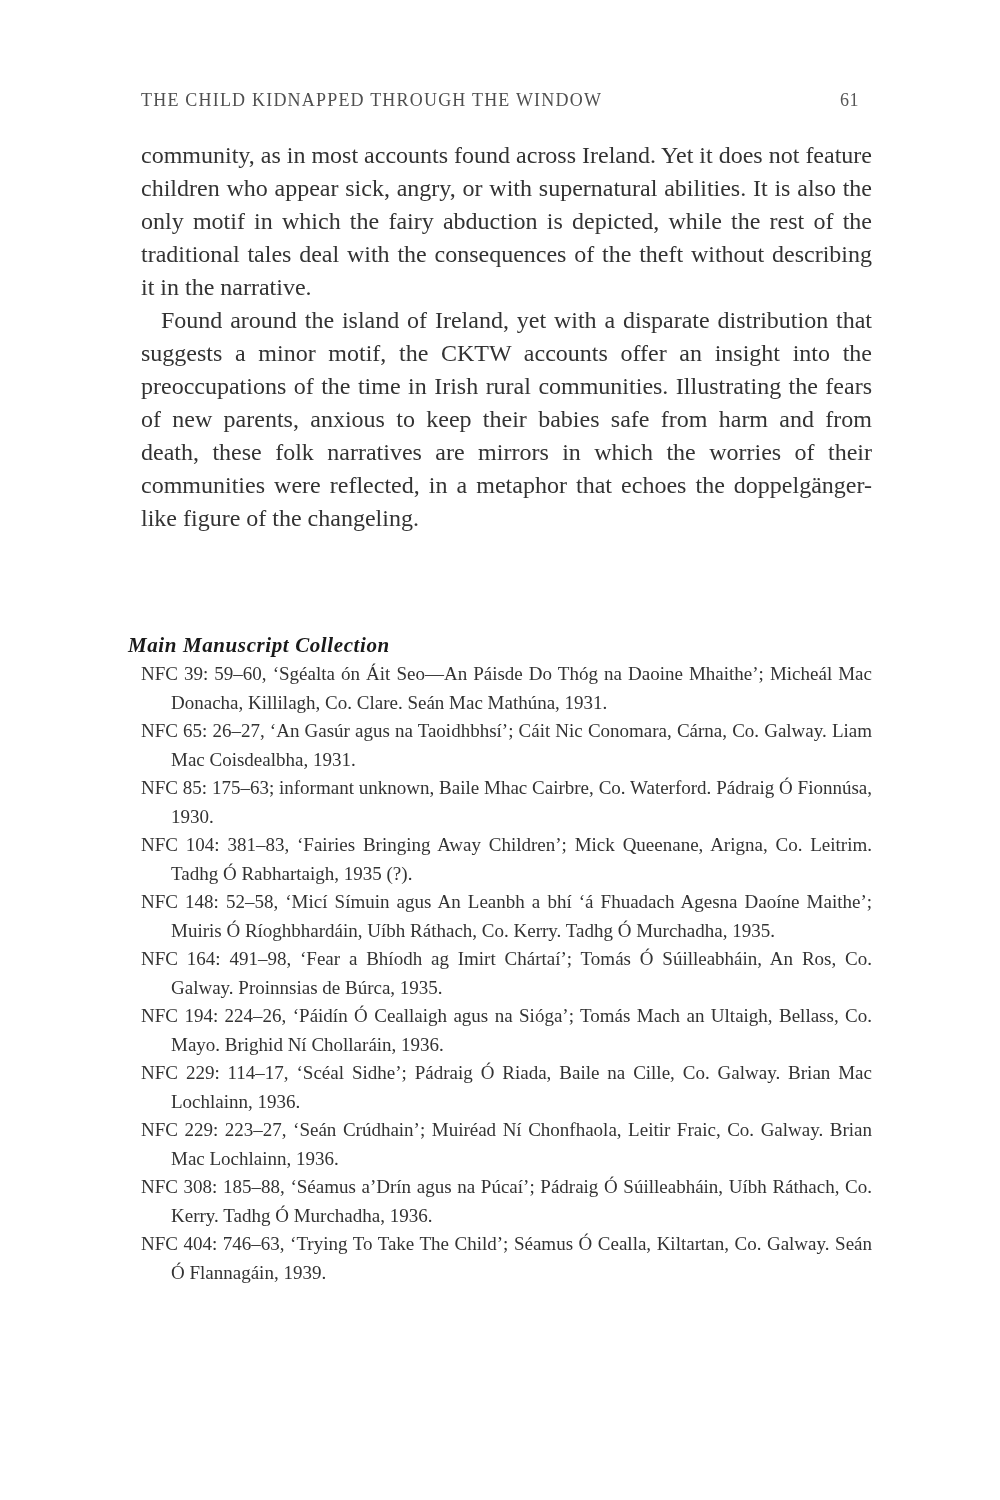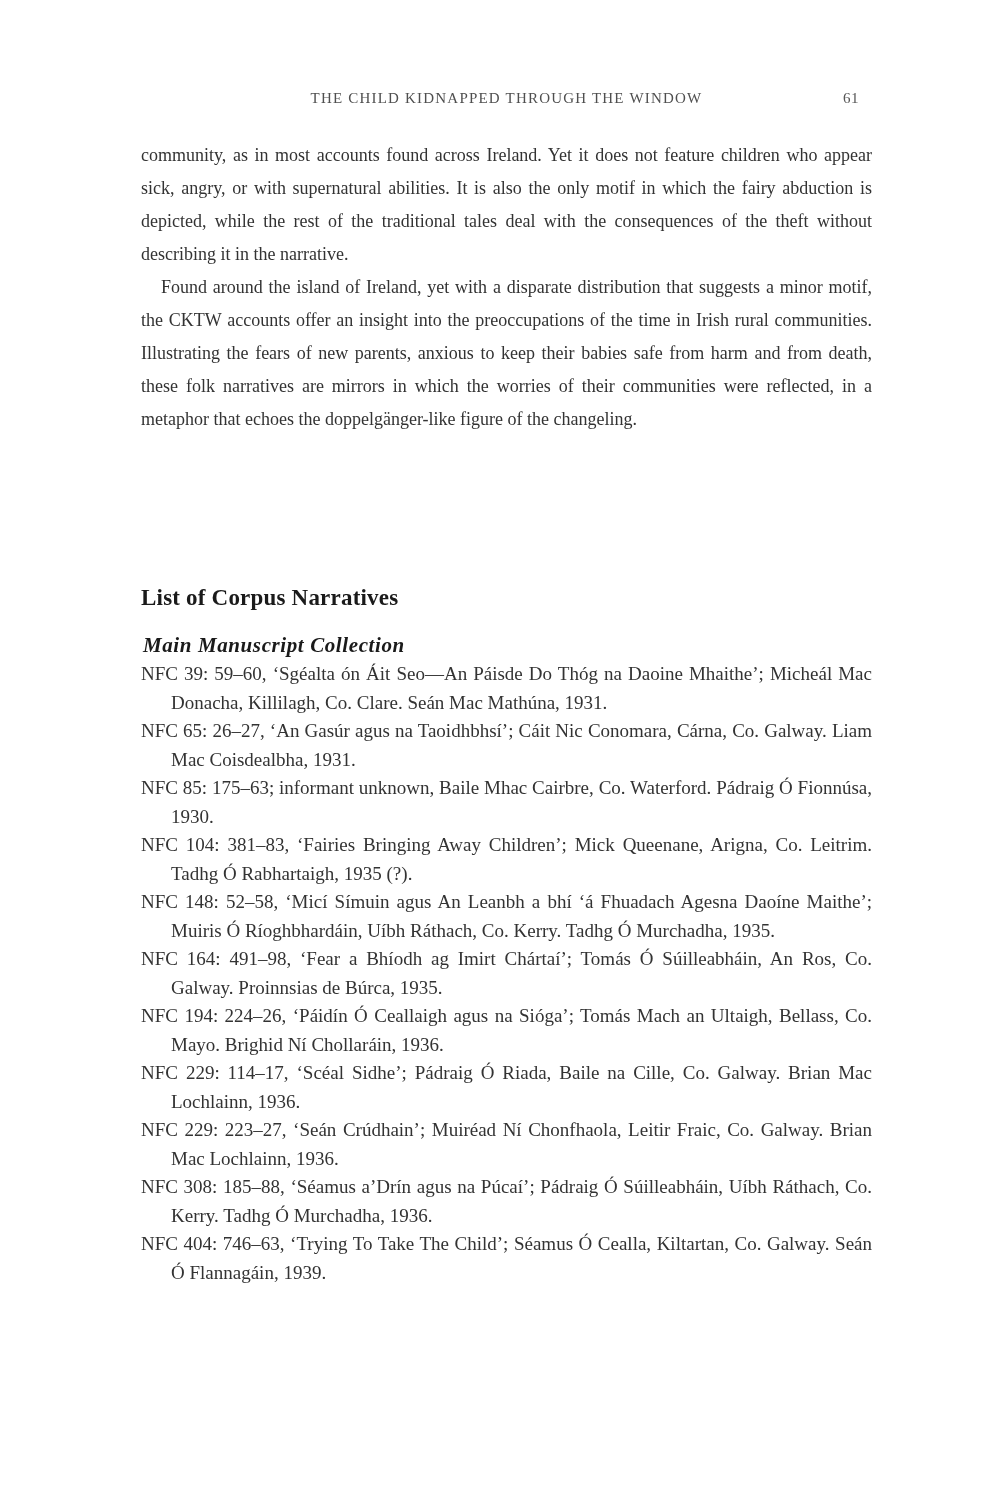--- a/index.html
+++ b/index.html
@@ -18,60 +18,59 @@
   .page {
     position: absolute;
     inset: 0;
     background: #ffffff;
   }
   .running-head {
     position: absolute;
     top: 90px;
     left: 141px;
     width: 731px;
-    text-align: center;
-    font-size: 15px;
+    font-size: 18px;
     letter-spacing: 1.2px;
     color: #4f4f4f;
     white-space: nowrap;
   }
   .rh-page {
     position: absolute;
     right: 13px;
     top: 0;
     letter-spacing: 0.5px;
     color: #565656;
   }
   .body-text {
     position: absolute;
     top: 139px;
     left: 141px;
     width: 731px;
-    font-size: 18px;
+    font-size: 24px;
     line-height: 33px;
     text-align: justify;
     color: #333333;
     font-family: Liberation Serif, serif;
   }
   .para { margin: 0; }
   .para.indent { text-indent: 20px; }
   .section-heading {
     position: absolute;
     top: 585px;
     left: 141px;
     margin: 0;
     font-size: 23px;
     font-weight: bold;
     color: #1a1a1a;
     letter-spacing: 0.2px;
   }
   .subsection-heading {
     position: absolute;
     top: 633px;
-    left: 143px;
+    left: 128px;
     margin: 0;
     font-size: 21px;
     font-weight: bold;
     font-style: italic;
     color: #1a1a1a;
     letter-spacing: 0.6px;
   }
   .entries {
     position: absolute;
     top: 660px;
@@ -96,21 +95,20 @@
   <div class="running-head">
     <span class="rh-title">THE CHILD KIDNAPPED THROUGH THE WINDOW</span>
     <span class="rh-page">61</span>
   </div>
 
   <div class="body-text">
     <p class="para">community, as in most accounts found across Ireland. Yet it does not feature children who appear sick, angry, or with supernatural abilities. It is also the only motif in which the fairy abduction is depicted, while the rest of the traditional tales deal with the consequences of the theft without describing it in the narrative.</p>
     <p class="para indent">Found around the island of Ireland, yet with a disparate distribution that suggests a minor motif, the CKTW accounts offer an insight into the preoccupations of the time in Irish rural communities. Illustrating the fears of new parents, anxious to keep their babies safe from harm and from death, these folk narratives are mirrors in which the worries of their communities were reflected, in a metaphor that echoes the doppelgänger-like figure of the changeling.</p>
   </div>
 
-  <h2 class="section-heading">List of Corpus Narratives</h2>
 
   <h3 class="subsection-heading">Main Manuscript Collection</h3>
 
   <div class="entries">
     <p class="entry">NFC 39: 59–60, ‘Sgéalta ón Áit Seo—An Páisde Do Thóg na Daoine Mhaithe’; Micheál Mac Donacha, Killilagh, Co. Clare. Seán Mac Mathúna, 1931.</p>
     <p class="entry">NFC 65: 26–27, ‘An Gasúr agus na Taoidhbhsí’; Cáit Nic Conomara, Cárna, Co. Galway. Liam Mac Coisdealbha, 1931.</p>
     <p class="entry">NFC 85: 175–63; informant unknown, Baile Mhac Cairbre, Co. Waterford. Pádraig Ó Fionnúsa, 1930.</p>
     <p class="entry">NFC 104: 381–83, ‘Fairies Bringing Away Children’; Mick Queenane, Arigna, Co. Leitrim. Tadhg Ó Rabhartaigh, 1935 (?).</p>
     <p class="entry">NFC 148: 52–58, ‘Micí Símuin agus An Leanbh a bhí ‘á Fhuadach Agesna Daoíne Maithe’; Muiris Ó Ríoghbhardáin, Uíbh Ráthach, Co. Kerry. Tadhg Ó Murchadha, 1935.</p>
     <p class="entry">NFC 164: 491–98, ‘Fear a Bhíodh ag Imirt Chártaí’; Tomás Ó Súilleabháin, An Ros, Co. Galway. Proinnsias de Búrca, 1935.</p>

